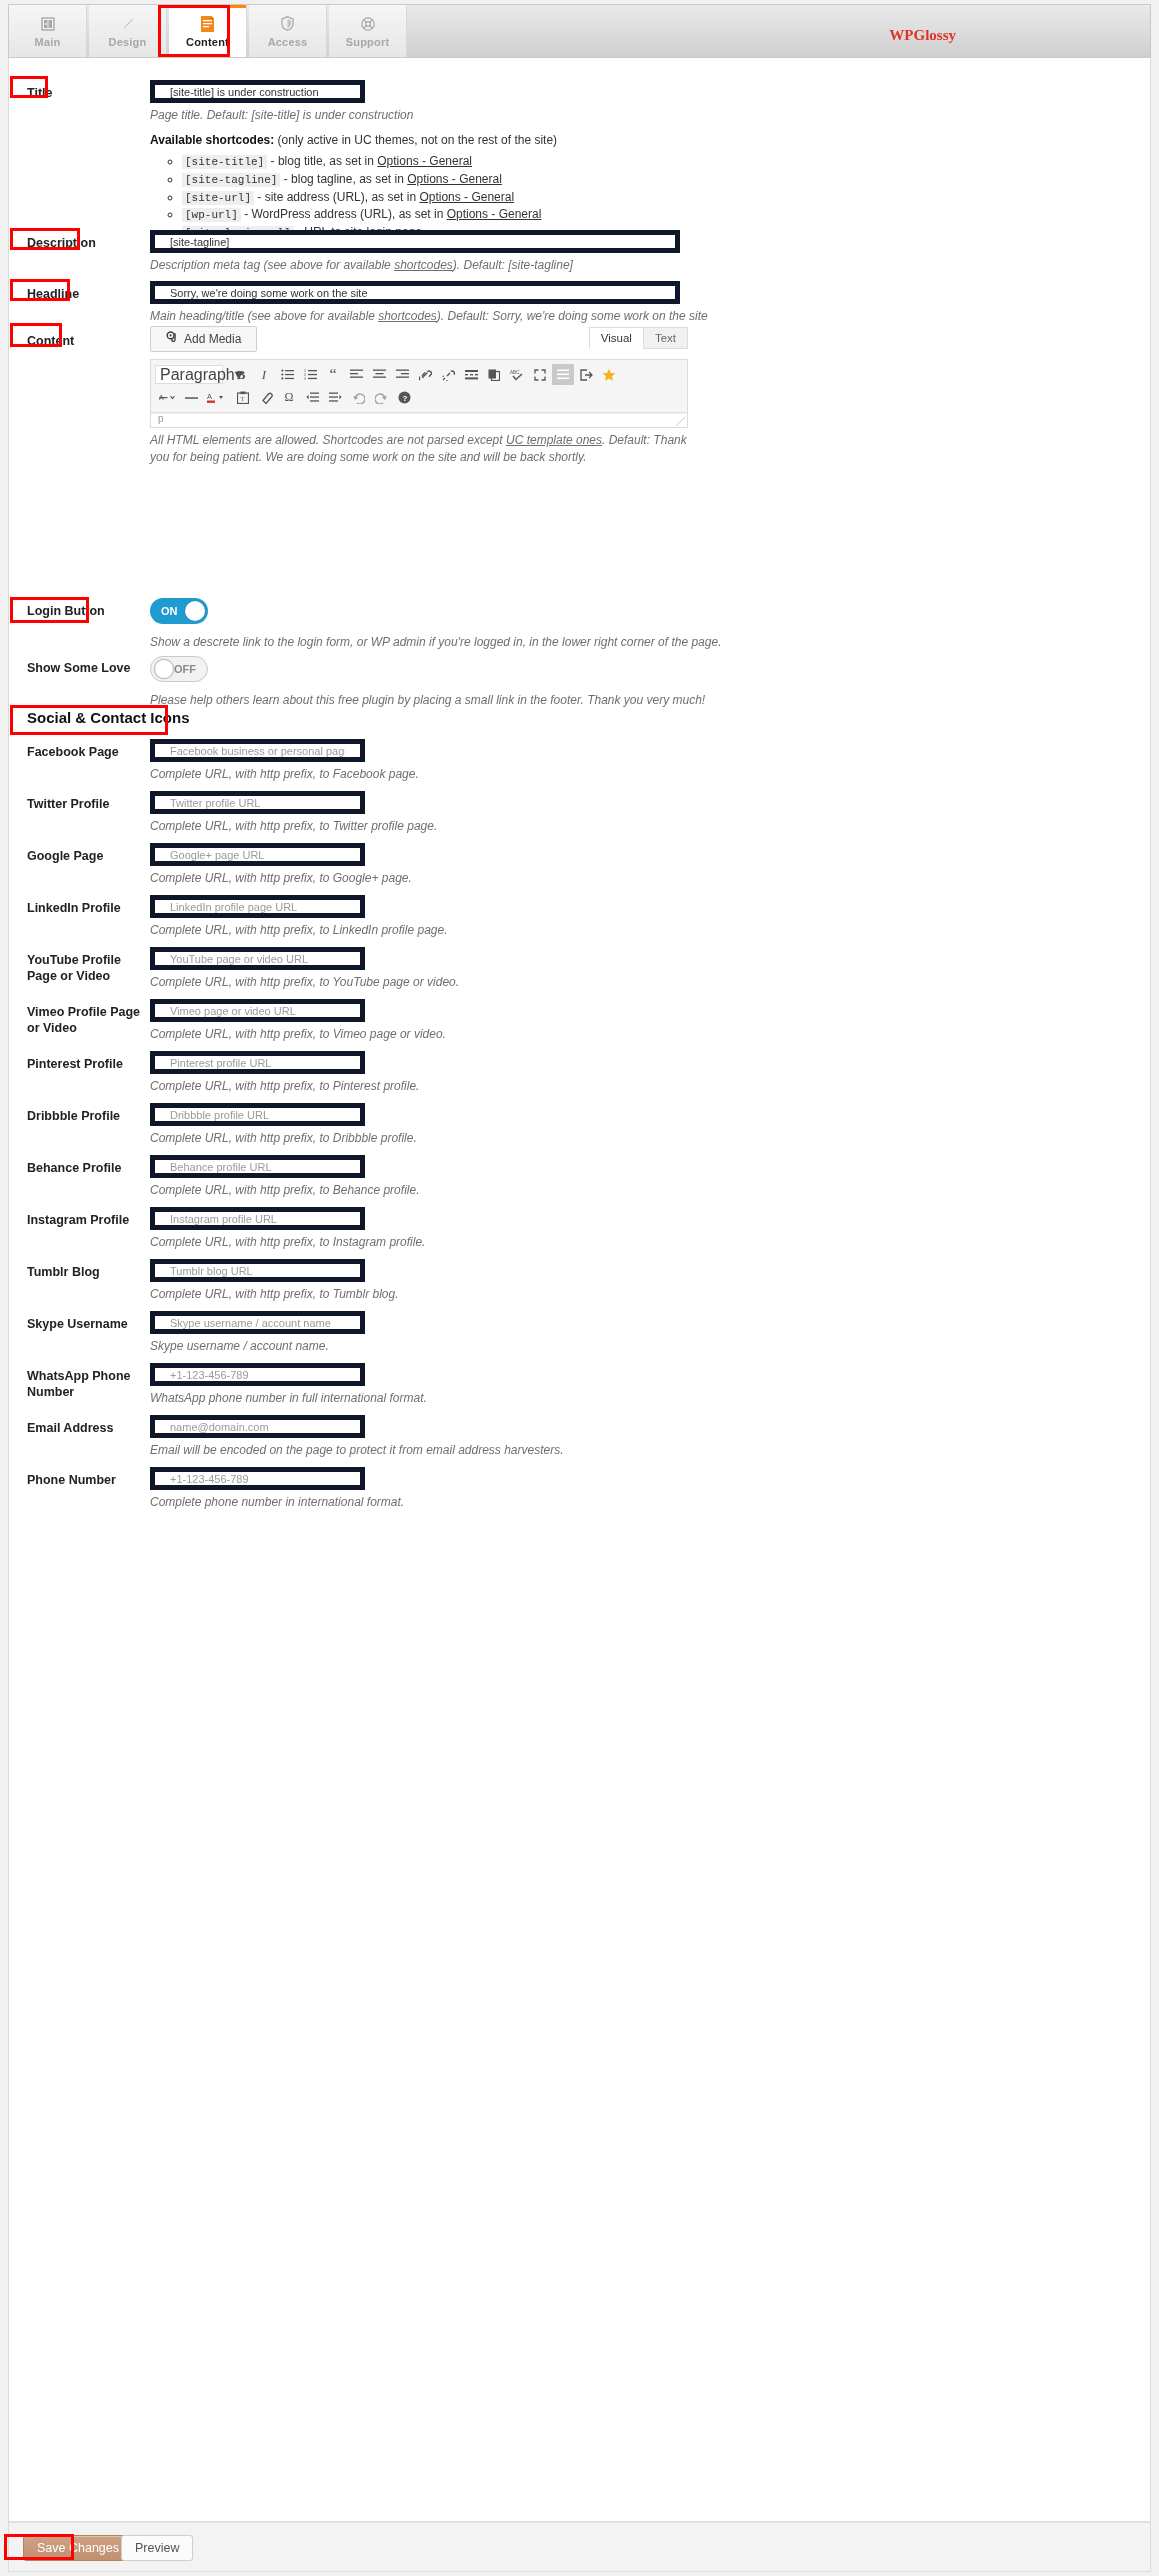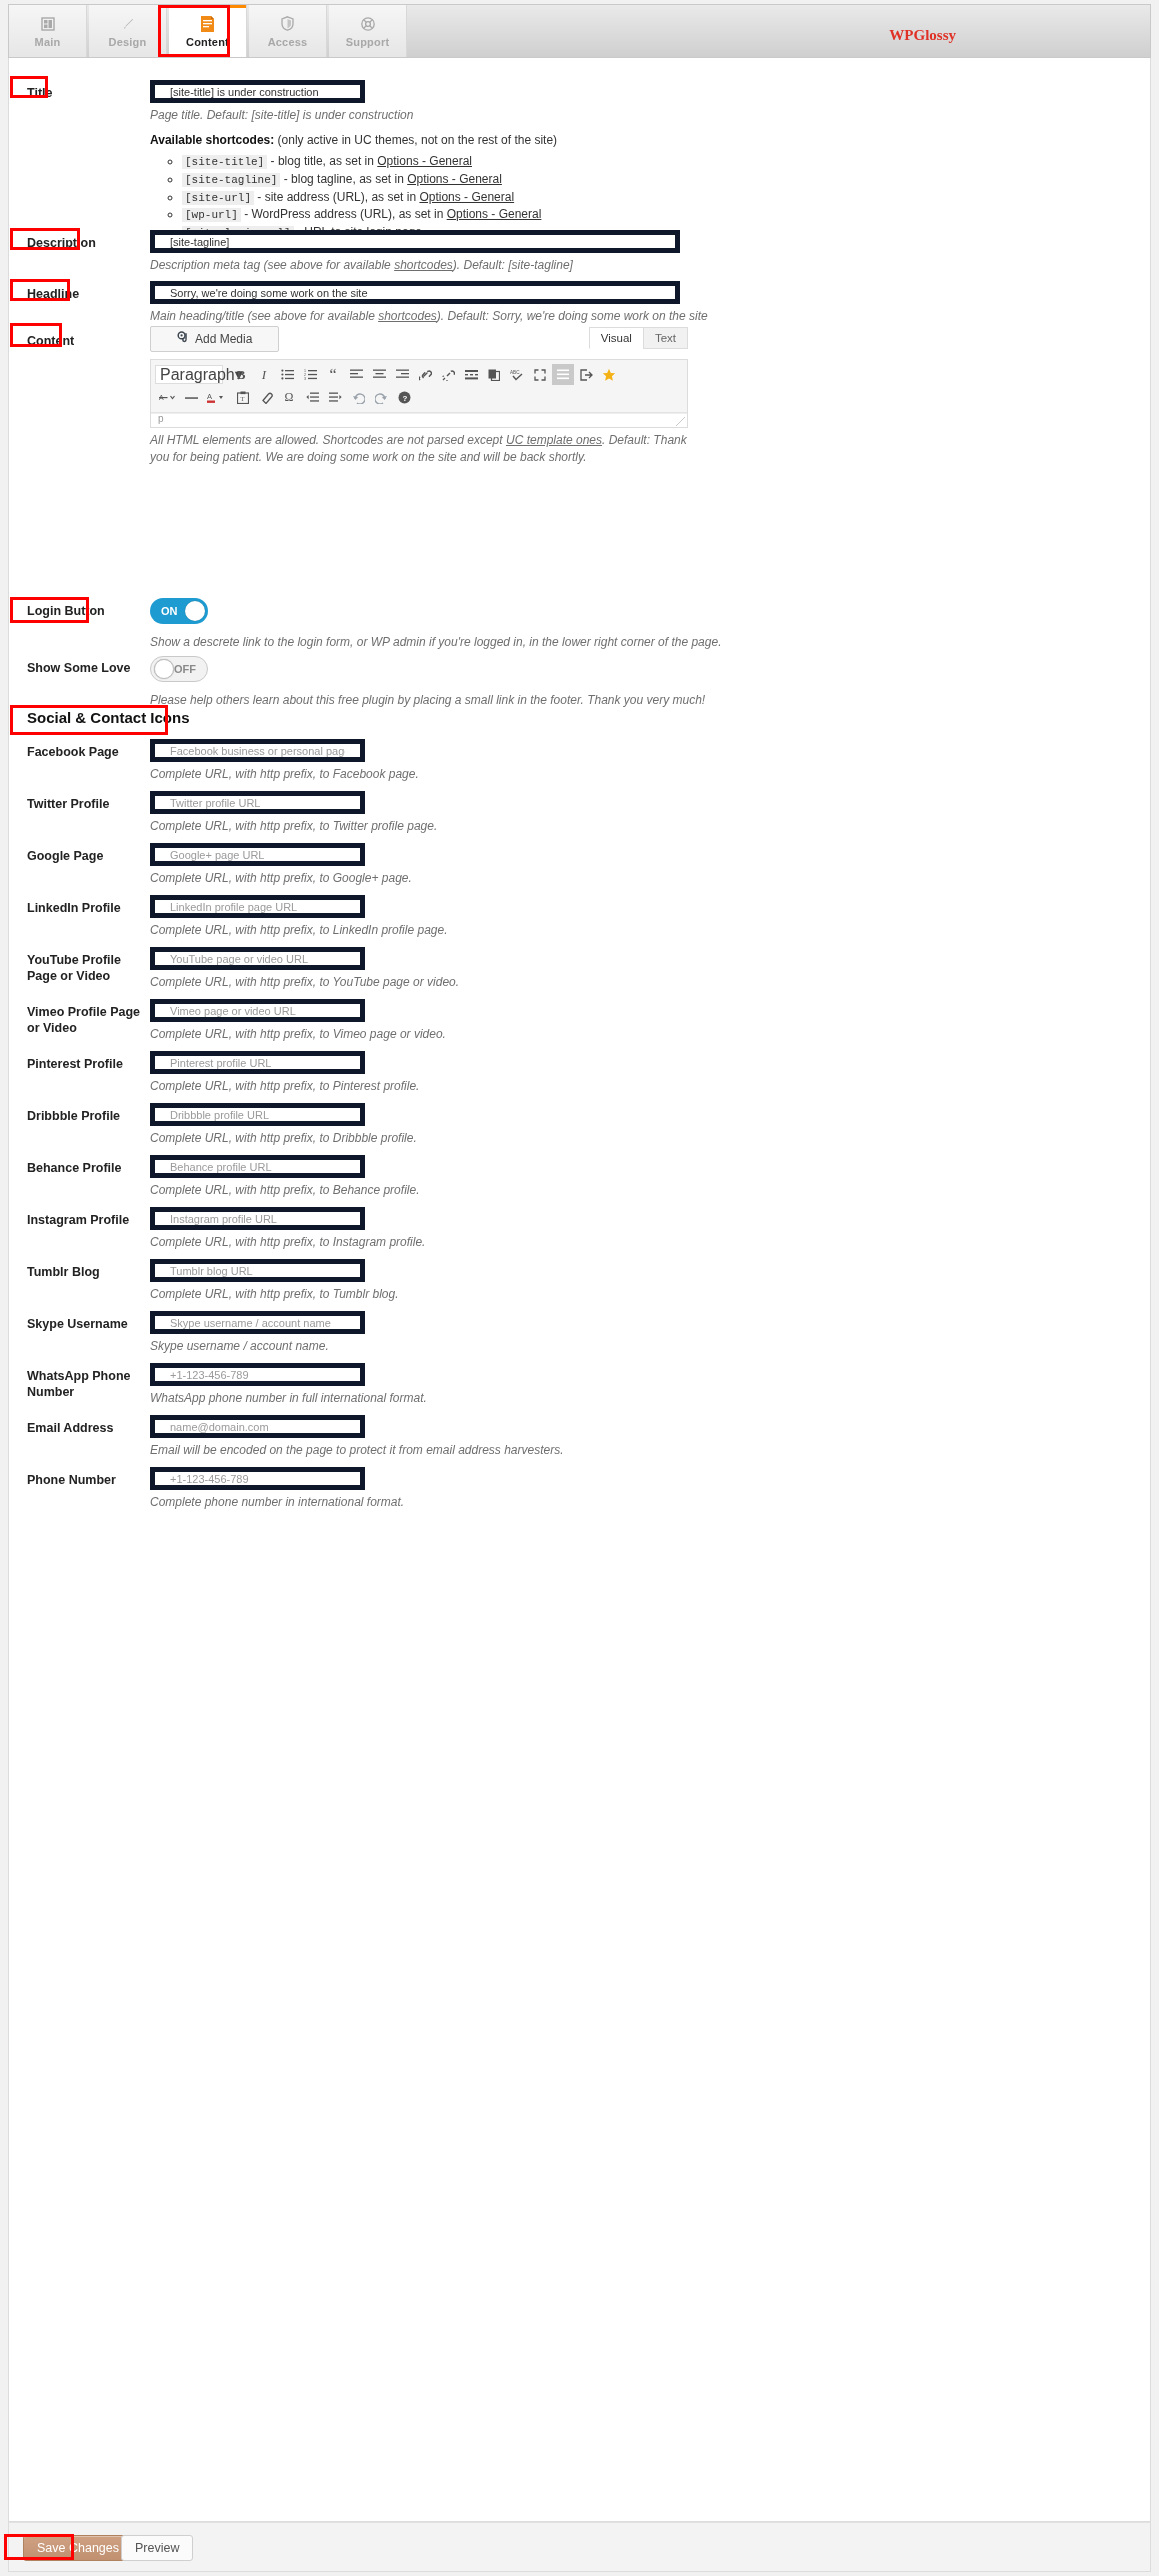--- a/index.html
+++ b/index.html
@@ -92,21 +92,21 @@
     font-family:"Liberation Mono", monospace; font-size:11px;
     background:#eeeeee; padding:1px 3px; color:#333;
   }
   .lnk { text-decoration:underline; color:#333; }
 
   
   .editor { position:absolute; left:141px; width:538px; }
   .addmedia {
     display:inline-flex; align-items:center; gap:5px;
     border:1px solid #cfcfcf; background:#f7f7f7; color:#454545;
-    font-size:12px; padding:4px 26px; border-radius:2px; cursor:pointer;
+    font-size:12px; padding:4px 15px; border-radius:2px; cursor:pointer;
   }
   .vt-tabs { position:absolute; right:0; top:1px; display:flex; }
   .vt-tab {
     border:1px solid #dcdcdc; background:#f1f1f1; color:#666;
     font-size:11.5px; padding:4px 11px; cursor:pointer; margin-left:-1px;
   }
   .vt-tab.on { background:#fff; color:#333; border-bottom-color:#fff; }
 
   .edbox { margin-top:7px; border:1px solid #dcdcdc; background:#fff; }
   .edtoolbar { background:#f5f5f5; border-bottom:1px solid #e3e3e3; padding:3px 4px; }

